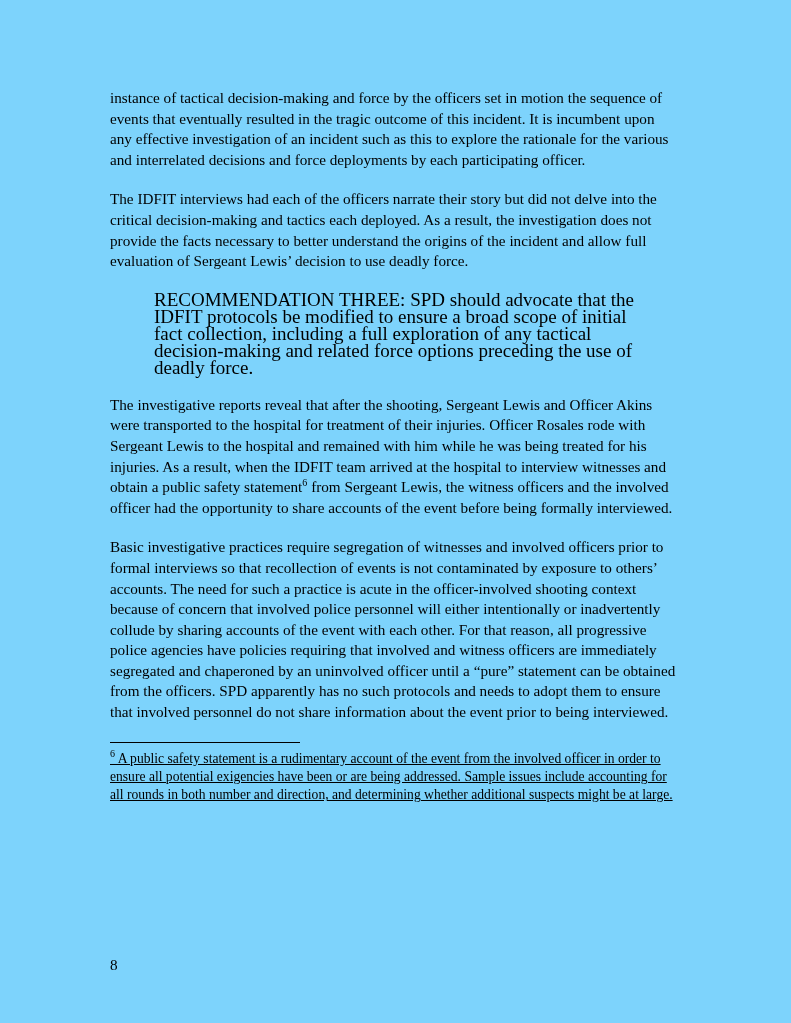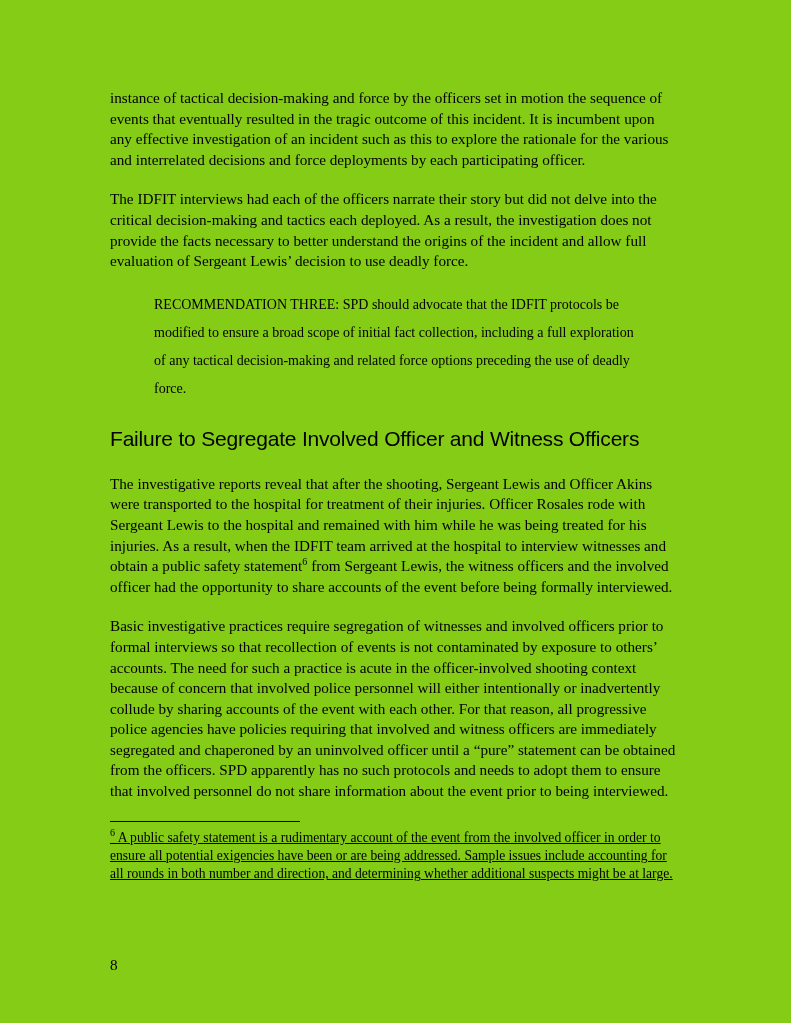--- a/index.html
+++ b/index.html
@@ -14,38 +14,38 @@
     color: #000000;
     position: relative;
     overflow: hidden;
   }
   .page {
     position: absolute;
     left: 0;
     top: 0;
     width: 791px;
     height: 1023px;
-    background: #84cc16;
+    background: #7dd3fc;
   }
   .content {
     position: absolute;
     left: 110px;
     top: 88px;
     width: 570px;
   }
   p.body-para {
     font-size: 15.2px;
     line-height: 20.6px;
     margin: 0 0 19px 0;
     text-align: left;
     text-indent: 0;
   }
   p.recommendation {
-    font-size: 14px;
-    line-height: 28px;
+    font-size: 19px;
+    line-height: 17px;
     margin: 0 0 19px 0;
     padding-left: 44px;
     width: 526px;
     box-sizing: border-box;
   }
   h2.section-heading {
     font-size: 21px;
     font-weight: normal;
     font-family: "Liberation Sans", sans-serif;
     margin: 23px 0 22px 0;
@@ -88,21 +88,20 @@
 
 <div class="page">
   <div class="content">
 
     <p class="body-para">instance of tactical decision-making and force by the officers set in motion the sequence of events that eventually resulted in the tragic outcome of this incident.  It is incumbent upon any effective investigation of an incident such as this to explore the rationale for the various and interrelated decisions and force deployments by each participating officer.</p>
 
     <p class="body-para">The IDFIT interviews had each of the officers narrate their story but did not delve into the critical decision-making and tactics each deployed.  As a result, the investigation does not provide the facts necessary to better understand the origins of the incident and allow full evaluation of Sergeant Lewis’ decision to use deadly force.</p>
 
     <p class="recommendation">RECOMMENDATION THREE: SPD should advocate that the IDFIT protocols be modified to ensure a broad scope of initial fact collection, including a full exploration of any tactical decision-making and related force options preceding the use of deadly force.</p>
 
-    <h2 class="section-heading">Failure to Segregate Involved Officer and Witness Officers</h2>
 
     <p class="body-para"><span>The investigative reports reveal that after the shooting, Sergeant Lewis and Officer Akins were transported to the hospital for treatment of their injuries.  Officer Rosales rode with Sergeant Lewis to the hospital and remained with him while he was being treated for his injuries.  As a result, when the IDFIT team arrived at the hospital to interview witnesses and obtain a public safety statement</span><sup class="inline-marker">6</sup><span> from Sergeant Lewis, the witness officers and the involved officer had the opportunity to share accounts of the event before being formally interviewed.</span></p>
 
     <p class="body-para">Basic investigative practices require segregation of witnesses and involved officers prior to formal interviews so that recollection of events is not contaminated by exposure to others’ accounts.  The need for such a practice is acute in the officer-involved shooting context because of concern that involved police personnel will either intentionally or inadvertently collude by sharing accounts of the event with each other.  For that reason, all progressive police agencies have policies requiring that involved and witness officers are immediately segregated and chaperoned by an uninvolved officer until a “pure” statement can be obtained from the officers.  SPD apparently has no such protocols and needs to adopt them to ensure that involved personnel do not share information about the event prior to being interviewed.</p>
 
     <div class="footnote-rule"></div>
 
     <p class="footnote"><span class="footnote-marker">6</span><span> A public safety statement is a rudimentary account of the event from the involved officer in order to ensure all potential exigencies have been or are being addressed.  Sample issues include accounting for all rounds in both number and direction, and determining whether additional suspects might be at large.</span></p>
 
   </div>

